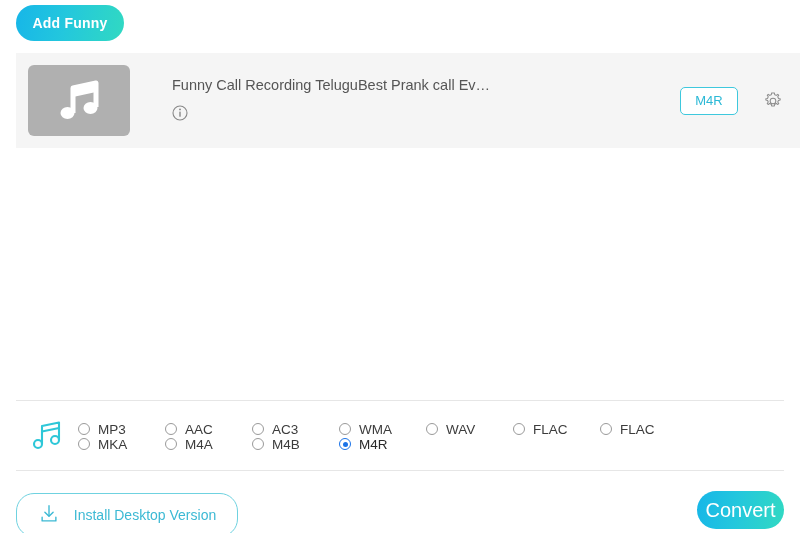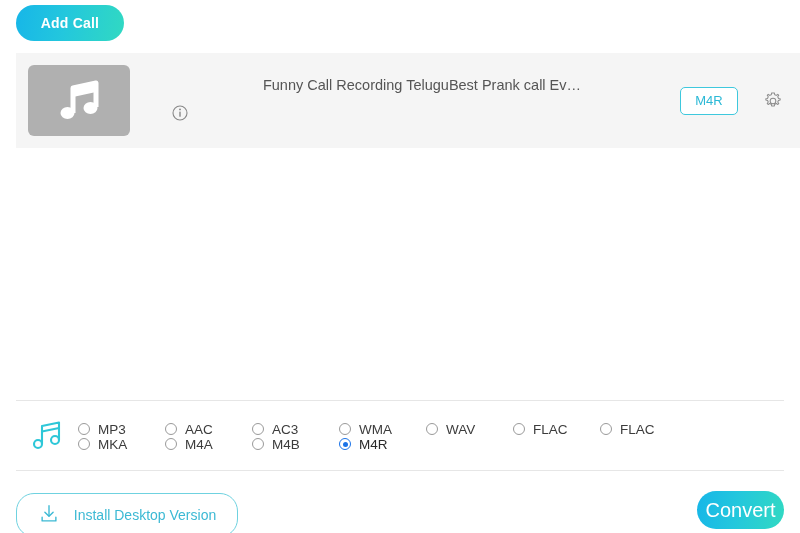--- a/index.html
+++ b/index.html
@@ -35,21 +35,20 @@
     width: 102px; height: 71px; margin-left: 12px;
     background: #b0b0b0; border-radius: 6px;
     display: flex; align-items: center; justify-content: center;
     flex: 0 0 auto;
   }
   .file-info { margin-left: 42px; flex: 1 1 auto; min-width: 0; }
   .file-title {
     font-size: 14.5px; color: #555555;
     white-space: nowrap; overflow: hidden; text-overflow: ellipsis;
     max-width: 500px;
-    text-align: center;
   }
   .info-icon { margin-top: 12px; display: block; }
   .fmt-badge {
     width: 58px; height: 28px; margin-right: 22px;
     border: 1px solid #3ec8dd; border-radius: 5px;
     background: #ffffff; color: #2cb9d6;
     font-size: 13px; display: flex; align-items: center; justify-content: center;
     cursor: pointer; flex: 0 0 auto;
   }
   .gear-btn {
@@ -109,21 +108,21 @@
     background: linear-gradient(100deg, #17b6e8 0%, #23c7dd 45%, #31d9c2 100%);
     color: #ffffff; font-size: 20px; cursor: pointer;
     display: flex; align-items: center; justify-content: center;
   }
 </style>
 </head>
 <body>
 
 <div class="app">
 
-  <button class="addfile-btn">Add Call</button>
+  <button class="addfile-btn">Add Funny</button>
 
   <div class="file-row">
 
     <div class="thumb">
       <svg width="46" height="42" viewBox="0 0 46 42">
         <path d="M17 33 L17 8 L40 3 L40 27" fill="none" stroke="#ffffff" stroke-width="5" stroke-linejoin="round"></path>
         <path d="M17 8 L40 3 L40 12 L17 17 Z" fill="#ffffff"></path>
         <ellipse cx="11.5" cy="33" rx="7" ry="6" fill="#ffffff"></ellipse>
         <ellipse cx="34.5" cy="28" rx="7" ry="6" fill="#ffffff"></ellipse>
       </svg>

